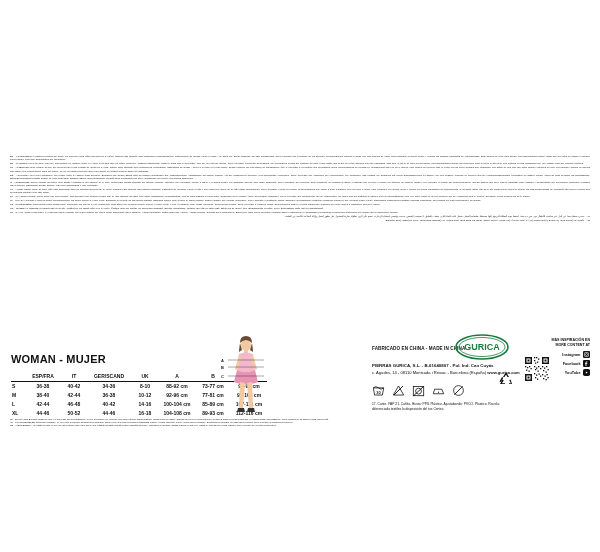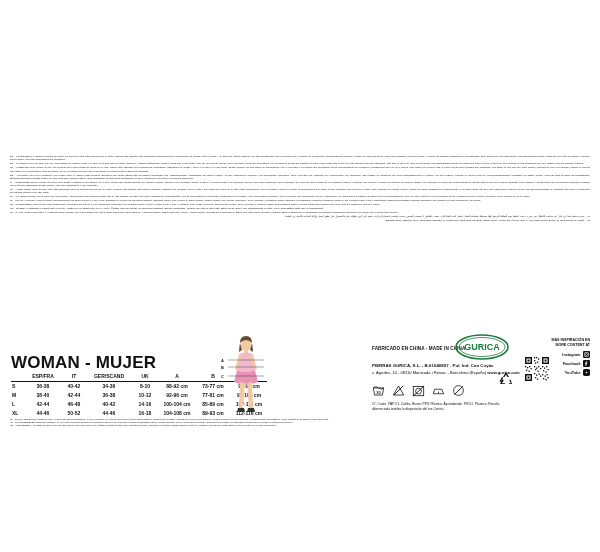--- a/index.html
+++ b/index.html
@@ -39,21 +39,21 @@
   .bottom {
     position: absolute;
     left: 0; top: 298px;
     width: 600px; height: 120px;
   }
 
   
   .title {
     position: absolute;
     left: 11px; top: 55px;
-    font-size: 17px;
+    font-size: 11px;
     font-weight: bold;
     letter-spacing: 0.2px;
     color: #111;
     white-space: nowrap;
   }
 
   
   .size-table {
     position: absolute;
     left: 11px; top: 74px;

